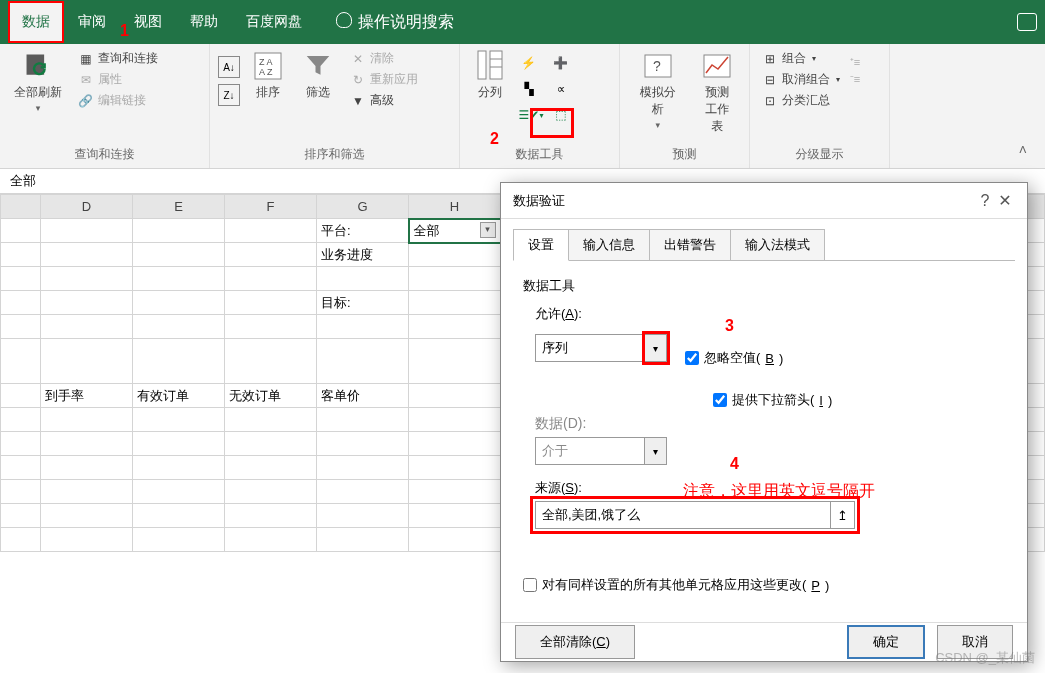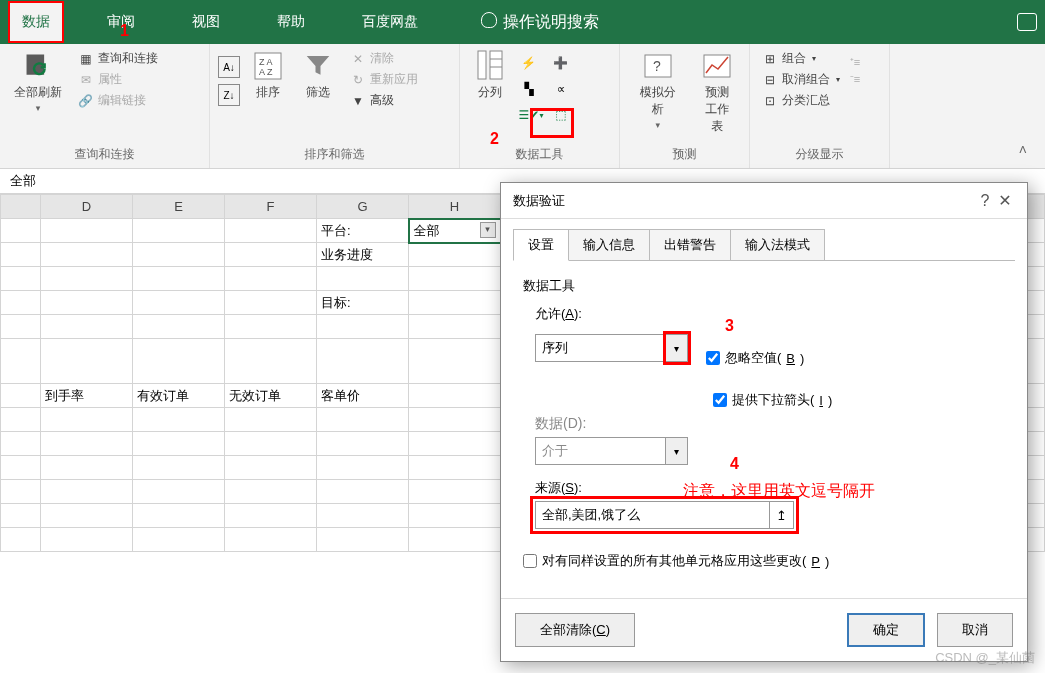--- a/index.html
+++ b/index.html
@@ -1,19 +1,19 @@
 <!DOCTYPE html>
 <html><head>
 <meta charset="utf-8">
 <style>
 * { box-sizing: border-box; margin: 0; padding: 0; font-family: "Microsoft YaHei", "Segoe UI", sans-serif; }
 body { width: 1045px; height: 673px; background: #fff; overflow: hidden; position: relative; font-size: 13px; }
 
 
-.menubar { height: 44px; background: #217346; display: flex; align-items: center; padding: 0 8px; color: #fff; gap: 29px; }
+.menubar { height: 44px; background: #217346; display: flex; align-items: center; padding: 0 8px; color: #fff; }
 .menubar .tab { padding: 12px 14px; cursor: pointer; font-size: 14px; }
 .menubar .tab.active { background: #f3f3f3; color: #217346; font-weight: 500; }
 .menubar .annot1 { border: 2px solid red; padding: 10px 12px; position: relative; }
 .menubar .tellme { display: flex; align-items: flex-start; gap: 6px; margin-left: 20px; font-size: 16px; }
 .bulb { width: 16px; height: 16px; border: 1.5px solid #fff; border-radius: 50% 50% 40% 40%; position: relative; }
 .share-icon { margin-left: auto; width: 20px; height: 18px; border: 1.5px solid #fff; border-radius: 3px; position: relative; }
 .red-num { position: absolute; color: red; font-size: 16px; font-weight: bold; }
 .n1 { top: 22px; left: 120px; }
 
 
@@ -44,31 +44,31 @@
 
 .dialog { position: absolute; left: 500px; top: 182px; width: 528px; height: 480px; background: #fff; border: 1px solid #888; box-shadow: 4px 4px 18px rgba(0,0,0,0.35); display: flex; flex-direction: column; }
 .dlg-title { height: 36px; display: flex; align-items: center; padding: 0 12px; border-bottom: 1px solid #ddd; font-size: 13px; }
 .dlg-title .spacer { flex: 1; }
 .dlg-title .help, .dlg-title .close { width: 20px; text-align: center; cursor: pointer; font-size: 16px; color: #555; }
 .dlg-tabs { display: flex; gap: 0; padding: 10px 12px 0 12px; }
 .dlg-tab { padding: 6px 14px; border: 1px solid #bbb; background: #f4f4f4; font-size: 13px; cursor: pointer; margin-right: -1px; }
 .dlg-tab.active { background: #fff; border-bottom: 1px solid #fff; position: relative; z-index: 2; }
 .dlg-body { border-top: 1px solid #bbb; margin: -1px 12px 10px 12px; padding: 16px 10px; flex: 1; position: relative; }
 .dlg-row { display: flex; align-items: center; gap: 18px; margin: 6px 0; }
-.sel-box { display: flex; width: 153px; }
+.sel-box { display: flex; width: 132px; }
 .sel-box .txt { flex: 1; border: 1px solid #999; padding: 4px 6px; font-size: 13px; background: #fff; }
 .sel-box .txt.disabled { color: #888; }
 .sel-box .arr { width: 22px; border: 1px solid #999; border-left: none; display: flex; align-items: center; justify-content: center; background: #efefef; font-size: 10px; cursor: pointer; }
 .red-box { outline: 3px solid red; }
 .chk { display: flex; align-items: center; gap: 5px; font-size: 13px; margin-top: 20px; }
 .chk input { width: 14px; height: 14px; }
-.src-input { width: 259px; display: flex; }
+.src-input { width: 320px; display: flex; }
 .src-input .val { flex: 1; border: 1px solid #999; padding: 4px 6px; font-size: 13px; }
 .src-input .pick { width: 24px; border: 1px solid #999; border-left: none; display: flex; align-items: center; justify-content: center; background: #fff; cursor: pointer; }
-.dlg-foot { display: flex; gap: 12px; padding: 14px 14px; justify-content: center; border-top: 1px solid #ddd; }
+.dlg-foot { display: flex; gap: 12px; padding: 2px 14px; justify-content: center; border-top: 1px solid #ddd; }
 .dlg-foot .btn { padding: 6px 24px; border: 1px solid #999; background: #efefef; font-size: 13px; cursor: pointer; }
 .dlg-foot .btn.primary { border: 2px solid #3a7ab8; }
 .dlg-foot .clear { margin-right: auto; }
 .red-note { color: red; font-size: 16px; position: absolute; }
 .n3 { left: 725px; top: 317px; color: red; font-size: 16px; font-weight: bold; position: absolute; }
 .n4 { left: 730px; top: 455px; color: red; font-size: 16px; font-weight: bold; position: absolute; }
 .n2 { position: absolute; left: 490px; top: 130px; color: red; font-size: 16px; font-weight: bold; }
 .anno2box { position: absolute; left: 530px; top: 108px; width: 44px; height: 30px; border: 3px solid red; }
 .watermark { position: absolute; right: 10px; bottom: 6px; color: rgba(120,120,120,0.5); font-size: 13px; margin-top: 44px; }
 .u { text-decoration: underline; }

